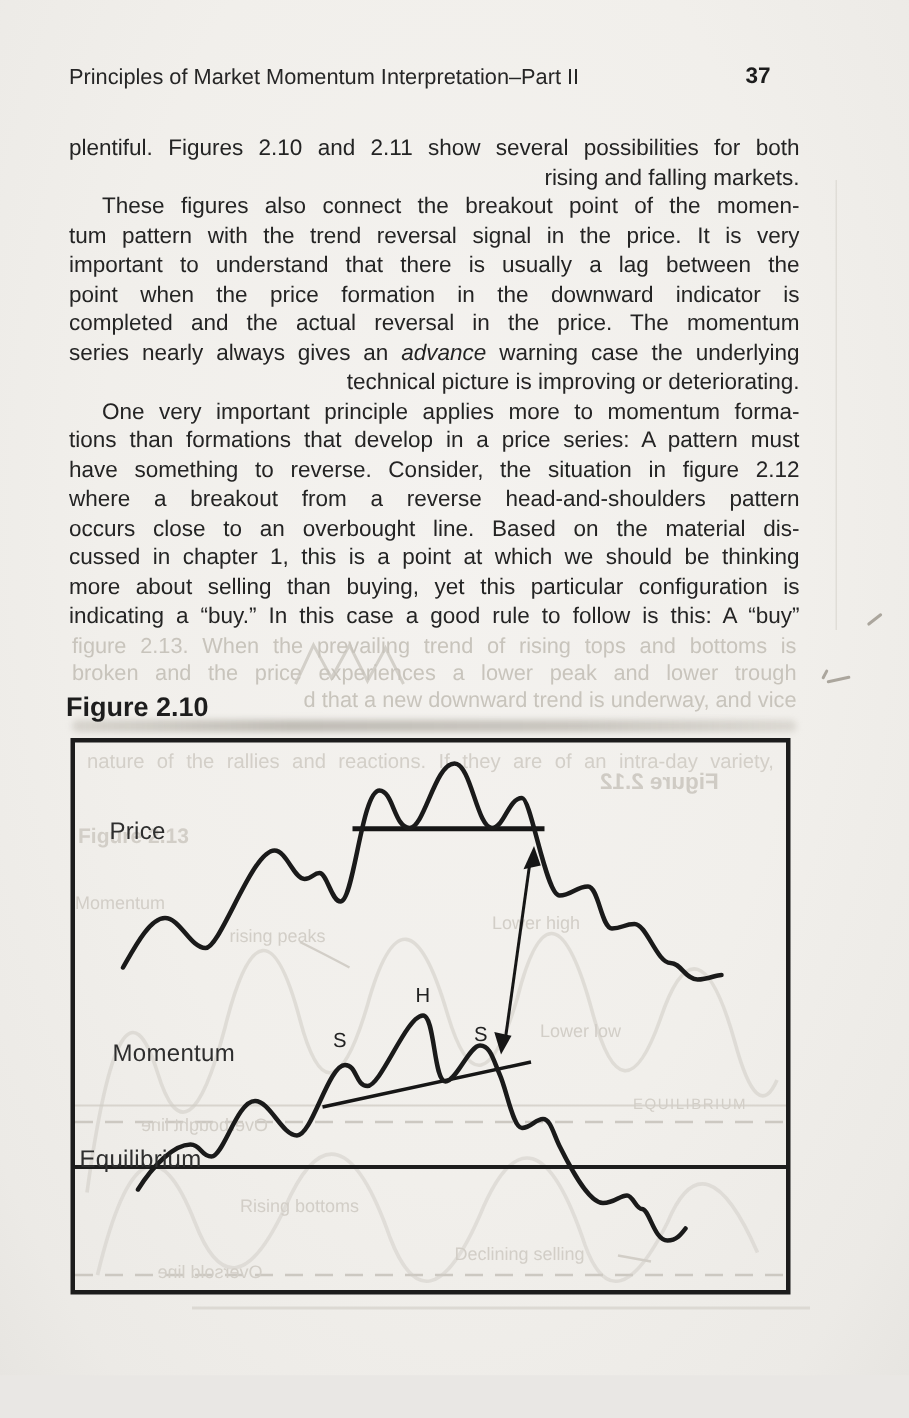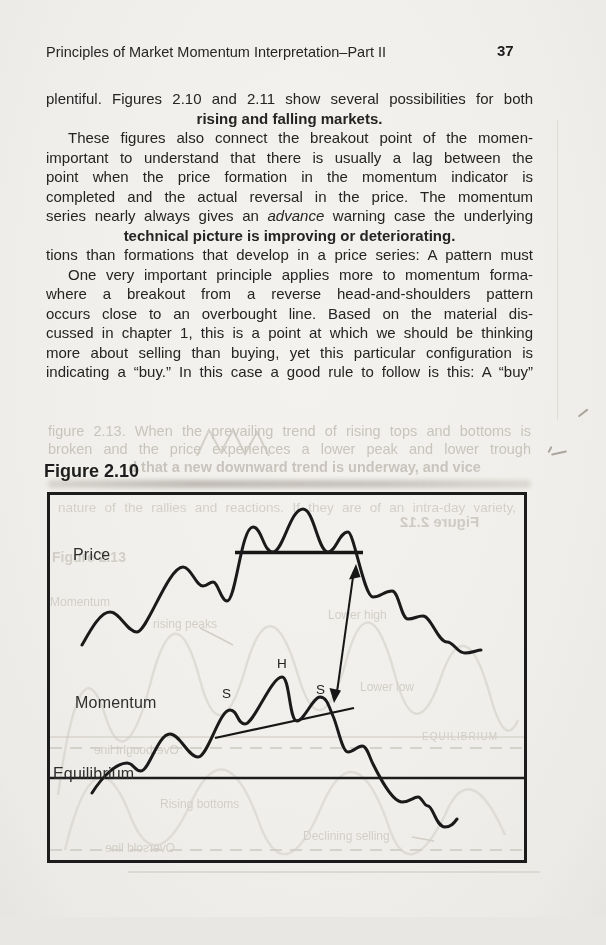--- a/index.html
+++ b/index.html
@@ -7,21 +7,21 @@
     background:radial-gradient(ellipse at 50% 38%, #f4f2ef 0%, #f1efeb 55%, #eceae6 88%, #e7e5e1 100%);
     font-family:"Liberation Sans", sans-serif;color:#222;}
   
   .hdr{position:absolute;top:44px;left:46px;width:486px;font-size:14.5px;color:#262626;}
   .pgnum{position:absolute;top:42px;left:497px;font-weight:bold;font-size:15px;color:#1d1d1d;}
   
   .bodytxt{position:absolute;left:46px;top:89px;width:487px;font-size:15px;color:#242424;}
   .bl{height:19.5px;line-height:19.5px;overflow:hidden;}
   .jl{text-align:justify;}
   .jl::after{content:"";display:inline-block;width:100%;height:0;}
-  .ll{text-align:center;font-weight:bold;}
+  .ll{text-align:right;}
   .ind{padding-left:22px;box-sizing:border-box;}
   .bl em{font-style:italic;}
   
   .ghost{color:#c8c4bc;}
   .gline{position:absolute;left:48px;width:483px;height:17px;line-height:17px;overflow:hidden;font-size:14.5px;}
   .mirror{display:inline-block;transform:scaleX(-1);}
   .smudge{position:absolute;left:48px;top:480px;width:483px;height:8px;border-radius:4px;
     background:linear-gradient(90deg, rgba(168,163,152,.35), rgba(140,135,124,.5) 30%, rgba(150,145,134,.45) 70%, rgba(168,163,152,.3));
     filter:blur(2px);}
   
@@ -43,27 +43,29 @@
 
 <div class="page">
 
   <div class="hdr">Principles of Market Momentum Interpretation–Part II</div>
   <div class="pgnum">37</div>
 
   <div class="bodytxt">
     <div class="bl jl">plentiful.  Figures 2.10 and 2.11 show several possibilities for both</div>
     <div class="bl ll">rising and falling markets.</div>
     <div class="bl jl ind">These figures also connect the breakout point of the momen-</div>
+    <div class="bl jl">tum pattern with the trend reversal signal in the price.  It is very</div>
     <div class="bl jl">important to understand that there is usually a lag between the</div>
-    <div class="bl jl">point when the price formation in the momentum indicator is</div>
+    <div class="bl jl">point when the price formation in the downward indicator is</div>
     <div class="bl jl">completed and the actual reversal in the price. The momentum</div>
     <div class="bl jl"><span>series nearly always gives an </span><em>advance</em><span> warning case the underlying</span></div>
     <div class="bl ll">technical picture is improving or deteriorating.</div>
+    <div class="bl jl ind">One very important principle applies more to momentum forma-</div>
     <div class="bl jl">tions than formations that develop in a price series:  A pattern must</div>
-    <div class="bl jl ind">One very important principle applies more to momentum forma-</div>
+    <div class="bl jl">have something to reverse. Consider, the situation in figure 2.12</div>
     <div class="bl jl">where a breakout from a reverse head-and-shoulders pattern</div>
     <div class="bl jl">occurs close to an overbought line. Based on the material dis-</div>
     <div class="bl jl">cussed in chapter 1, this is a point at which we should be thinking</div>
     <div class="bl jl">more about selling than buying, yet this particular configuration is</div>
     <div class="bl jl">indicating a “buy.” In this case a good rule to follow is this:  A “buy”</div>
   </div>
 
   <div class="gline jl ghost" style="top:423px">figure 2.13. When the prevailing trend of rising tops and bottoms is</div>
   <div class="gline jl ghost" style="top:441px">broken and the price experiences a lower peak and lower trough</div>
   <div class="gline ll ghost" style="top:459px;padding-left:30px;box-sizing:border-box">d that a new downward trend is underway, and vice</div>

